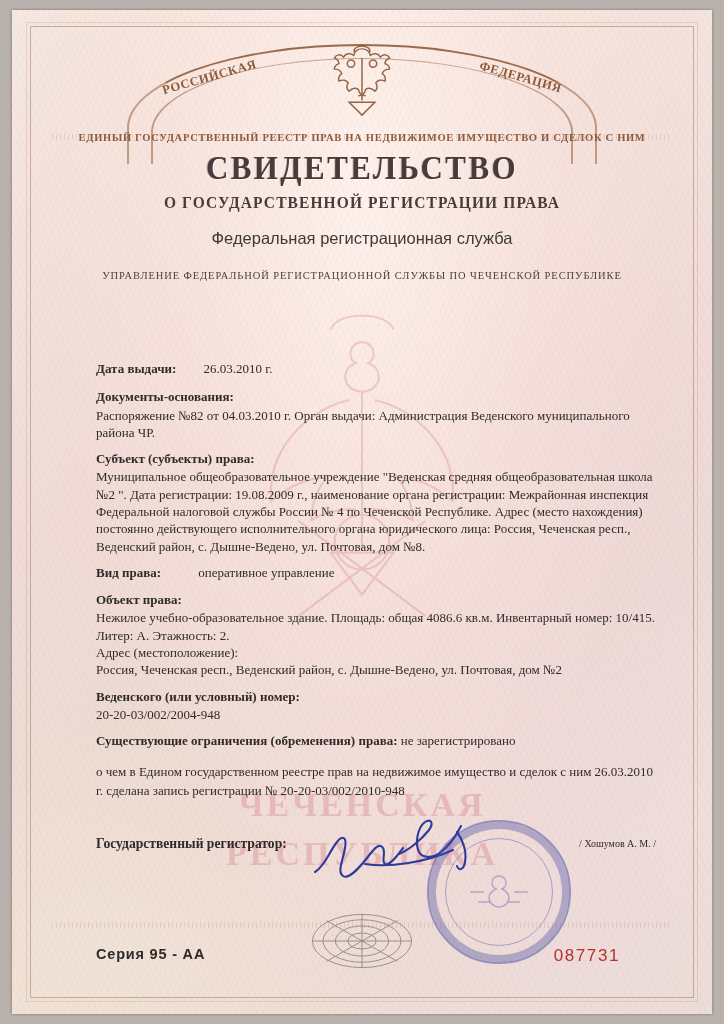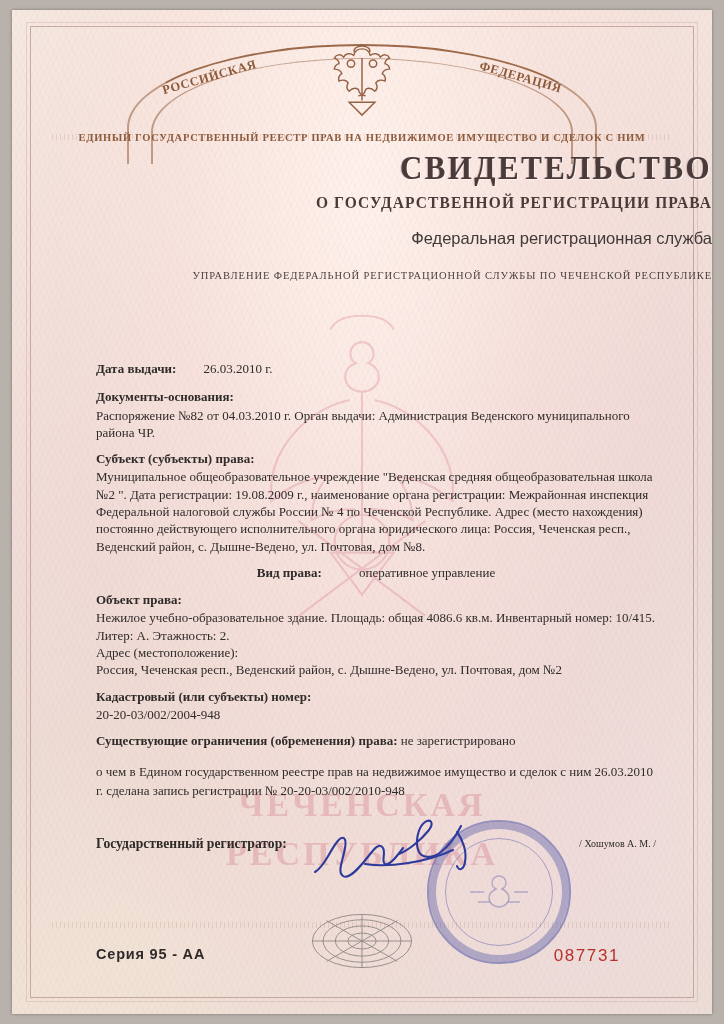--- a/index.html
+++ b/index.html
@@ -112,21 +112,21 @@
     text-align: center;
   }
   .sub-arc-line {
     position: relative;
     height: 16px;
   }
   
   .title-block {
     position: absolute;
     left: 0; right: 0; top: 140px;
-    text-align: right;
+    text-align: center;
   }
   .title-main {
     font-family: "Liberation Serif", serif;
     font-weight: bold;
     font-size: 31px;
     letter-spacing: 2.4px;
     color: #4a3b3a;
     text-shadow: 1px 1px 0 rgba(255,255,255,0.55), -1px 0 0 rgba(90,60,60,0.25);
     transform: scaleY(1.12);
   }
@@ -189,21 +189,21 @@
     color: #2f2b2a;
     line-height: 1.33;
   }
   .row { margin-bottom: 9px; }
   .lbl { font-weight: bold; }
   .inl { font-weight: bold; margin-right: 8px; }
   .val { font-weight: normal; }
   .block-val { margin-top: 1px; }
   .row-date { margin-bottom: 11px; }
   .row-date .val { margin-left: 16px; }
-  .vid { margin-bottom: 10px; text-align: center; }
+  .vid { margin-bottom: 10px; }
   .vid .val { margin-left: 26px; }
   .about { margin-top: 14px; line-height: 1.45; }
   
   .registrar {
     position: absolute;
     left: 84px;
     top: 826px;
     width: 560px;
     font-size: 13.6px;
     font-weight: bold;
@@ -375,21 +375,21 @@
       </div>
 
       <div class="row">
         <div class="lbl">Объект права:</div>
         <div class="val block-val">Нежилое учебно-образовательное здание. Площадь: общая 4086.6 кв.м. Инвентарный номер: 10/415. Литер: А. Этажность: 2.</div>
         <div class="val">Адрес (местоположение):</div>
         <div class="val">Россия, Чеченская респ., Веденский район, с. Дышне-Ведено, ул. Почтовая, дом №2</div>
       </div>
 
       <div class="row">
-        <div class="lbl">Кадастровый (или субъекты) номер:</div>
+        <div class="lbl">Веденского (или условный) номер:</div>
         <div class="val block-val">20-20-03/002/2004-948</div>
       </div>
 
       <div class="row">
         <span class="lbl">Существующие ограничения (обременения) права:</span>
         <span class="val">не зарегистрировано</span>
       </div>
 
       <div class="about">о чем в Едином государственном реестре прав на недвижимое имущество и сделок с ним 26.03.2010 г. сделана запись регистрации № 20-20-03/002/2010-948</div>
     </div>

